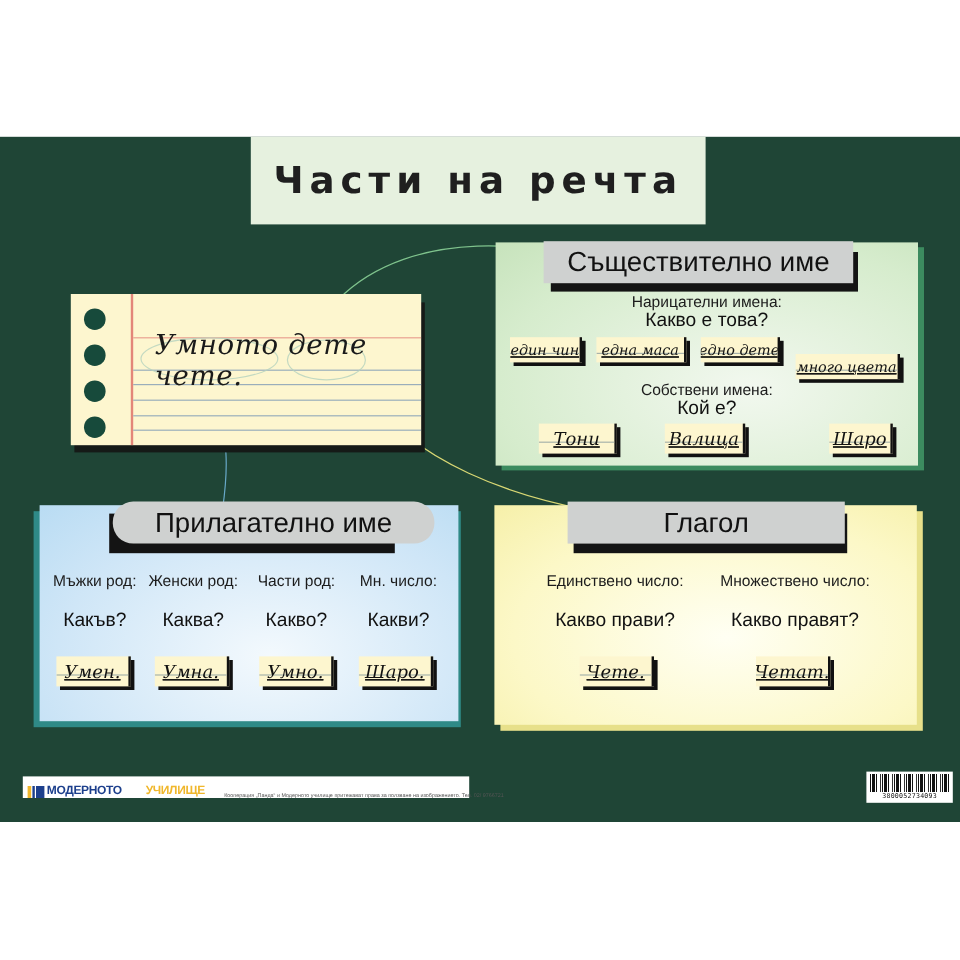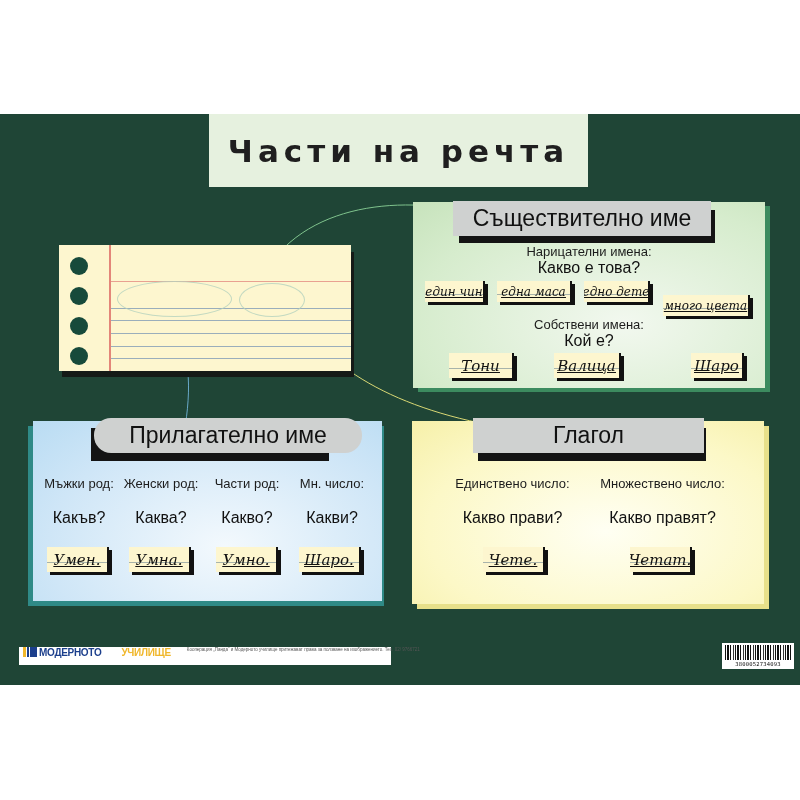--- a/index.html
+++ b/index.html
@@ -46,21 +46,21 @@
   
   .chip { position: absolute; height: 21px; }
   .chip .chip-shadow { position: absolute; left: 3px; top: 3px; right: -3px; bottom: -3px; background: #111; }
   .chip .chip-body { position: absolute; left: 0; top: 0; right: 0; bottom: 0; background: #fdf6cf; border-right: 2px solid #111; display: flex; align-items: center; justify-content: center; overflow: hidden; text-decoration: underline; }
   .chip .chip-body::after { content: ""; position: absolute; left: 0; right: 0; top: 60%; height: 1px; background: #a8b3ab; }
   .chip .chip-body span { position: relative; z-index: 1; font-family: "DejaVu Serif", serif; font-style: italic; font-size: 12px; color: #111; text-decoration: underline; text-underline-offset: 1px; white-space: nowrap; }
   .chip.big { height: 25px; }
   .chip.big .chip-body span { font-size: 15px; }
 
   
-  .footer-bar { position: absolute; left: 19px; top: 647px; width: 372px; height: 18px; background: #ffffff; display: flex; align-items: flex-start; padding-left: 4px; }
+  .footer-bar { position: absolute; left: 19px; top: 647px; width: 372px; height: 18px; background: #ffffff; display: flex; align-items: flex-end; padding-left: 4px; }
   .logo-mark { width: 14px; height: 10px; display: flex; gap: 1px; margin-right: 2px; }
   .logo-mark i { display: block; height: 10px; }
   .logo-text1 { font-size: 10px; font-weight: bold; color: #1c3f8c; letter-spacing: -0.3px; }
   .logo-text2 { font-size: 10px; font-weight: bold; color: #f0b72c; letter-spacing: -0.3px; margin-left: 20px; }
   .logo-pencil { width: 18px; height: 5px; margin-left: 2px; background: linear-gradient(90deg, #f0b72c 70%, #1c3f8c 70%); clip-path: polygon(0 0, 75% 0, 100% 50%, 75% 100%, 0 100%); }
   .copyright { font-size: 4.5px; color: #555; margin-left: 14px; white-space: nowrap; }
 
   .barcode { position: absolute; left: 722px; top: 643px; width: 72px; height: 26px; background: #fff; padding: 2px 3px 0 3px; }
   .barcode .bars { height: 15px; background: repeating-linear-gradient(90deg, #111 0 1px, #fff 1px 2px, #111 2px 4px, #fff 4px 5px, #111 5px 6px, #fff 6px 8px, #333 8px 9px, #fff 9px 10px); }
   .barcode .digits { font-family: "DejaVu Sans Mono", monospace; font-size: 5.5px; color: #111; letter-spacing: 0.2px; text-align: center; line-height: 8px; }
@@ -88,20 +88,21 @@
   <div class="hole" style="top:102px"></div>
   <div class="margin"></div>
   <div class="rule red" style="top:36px"></div>
   <div class="rule" style="top:63px"></div>
   <div class="rule" style="top:75px"></div>
   <div class="rule" style="top:88px"></div>
   <div class="rule" style="top:101px"></div>
   <div class="rule" style="top:113px"></div>
   <div class="oval" style="left:58px; top:36px; width:115px; height:36px;"></div>
   <div class="oval" style="left:180px; top:38px; width:66px; height:34px;"></div>
+  <div class="sentence">Умното дете чете.</div>
 </div>
 
 <div class="card-shadow noun-shadow"></div>
 <div class="card noun"></div>
 <div class="tab-shadow" style="left:459px; top:210px; width:256px; height:33px;"></div>
 <div class="tab" style="left:453px; top:201px; width:258px; height:35px;">
   <span>Съществително име</span>
 </div>
 <div class="lbl" style="left:413px; top:244px; width:352px;">Нарицателни имена:</div>
 <div class="q" style="left:413px; top:259px; width:352px;">Какво е това?</div>

